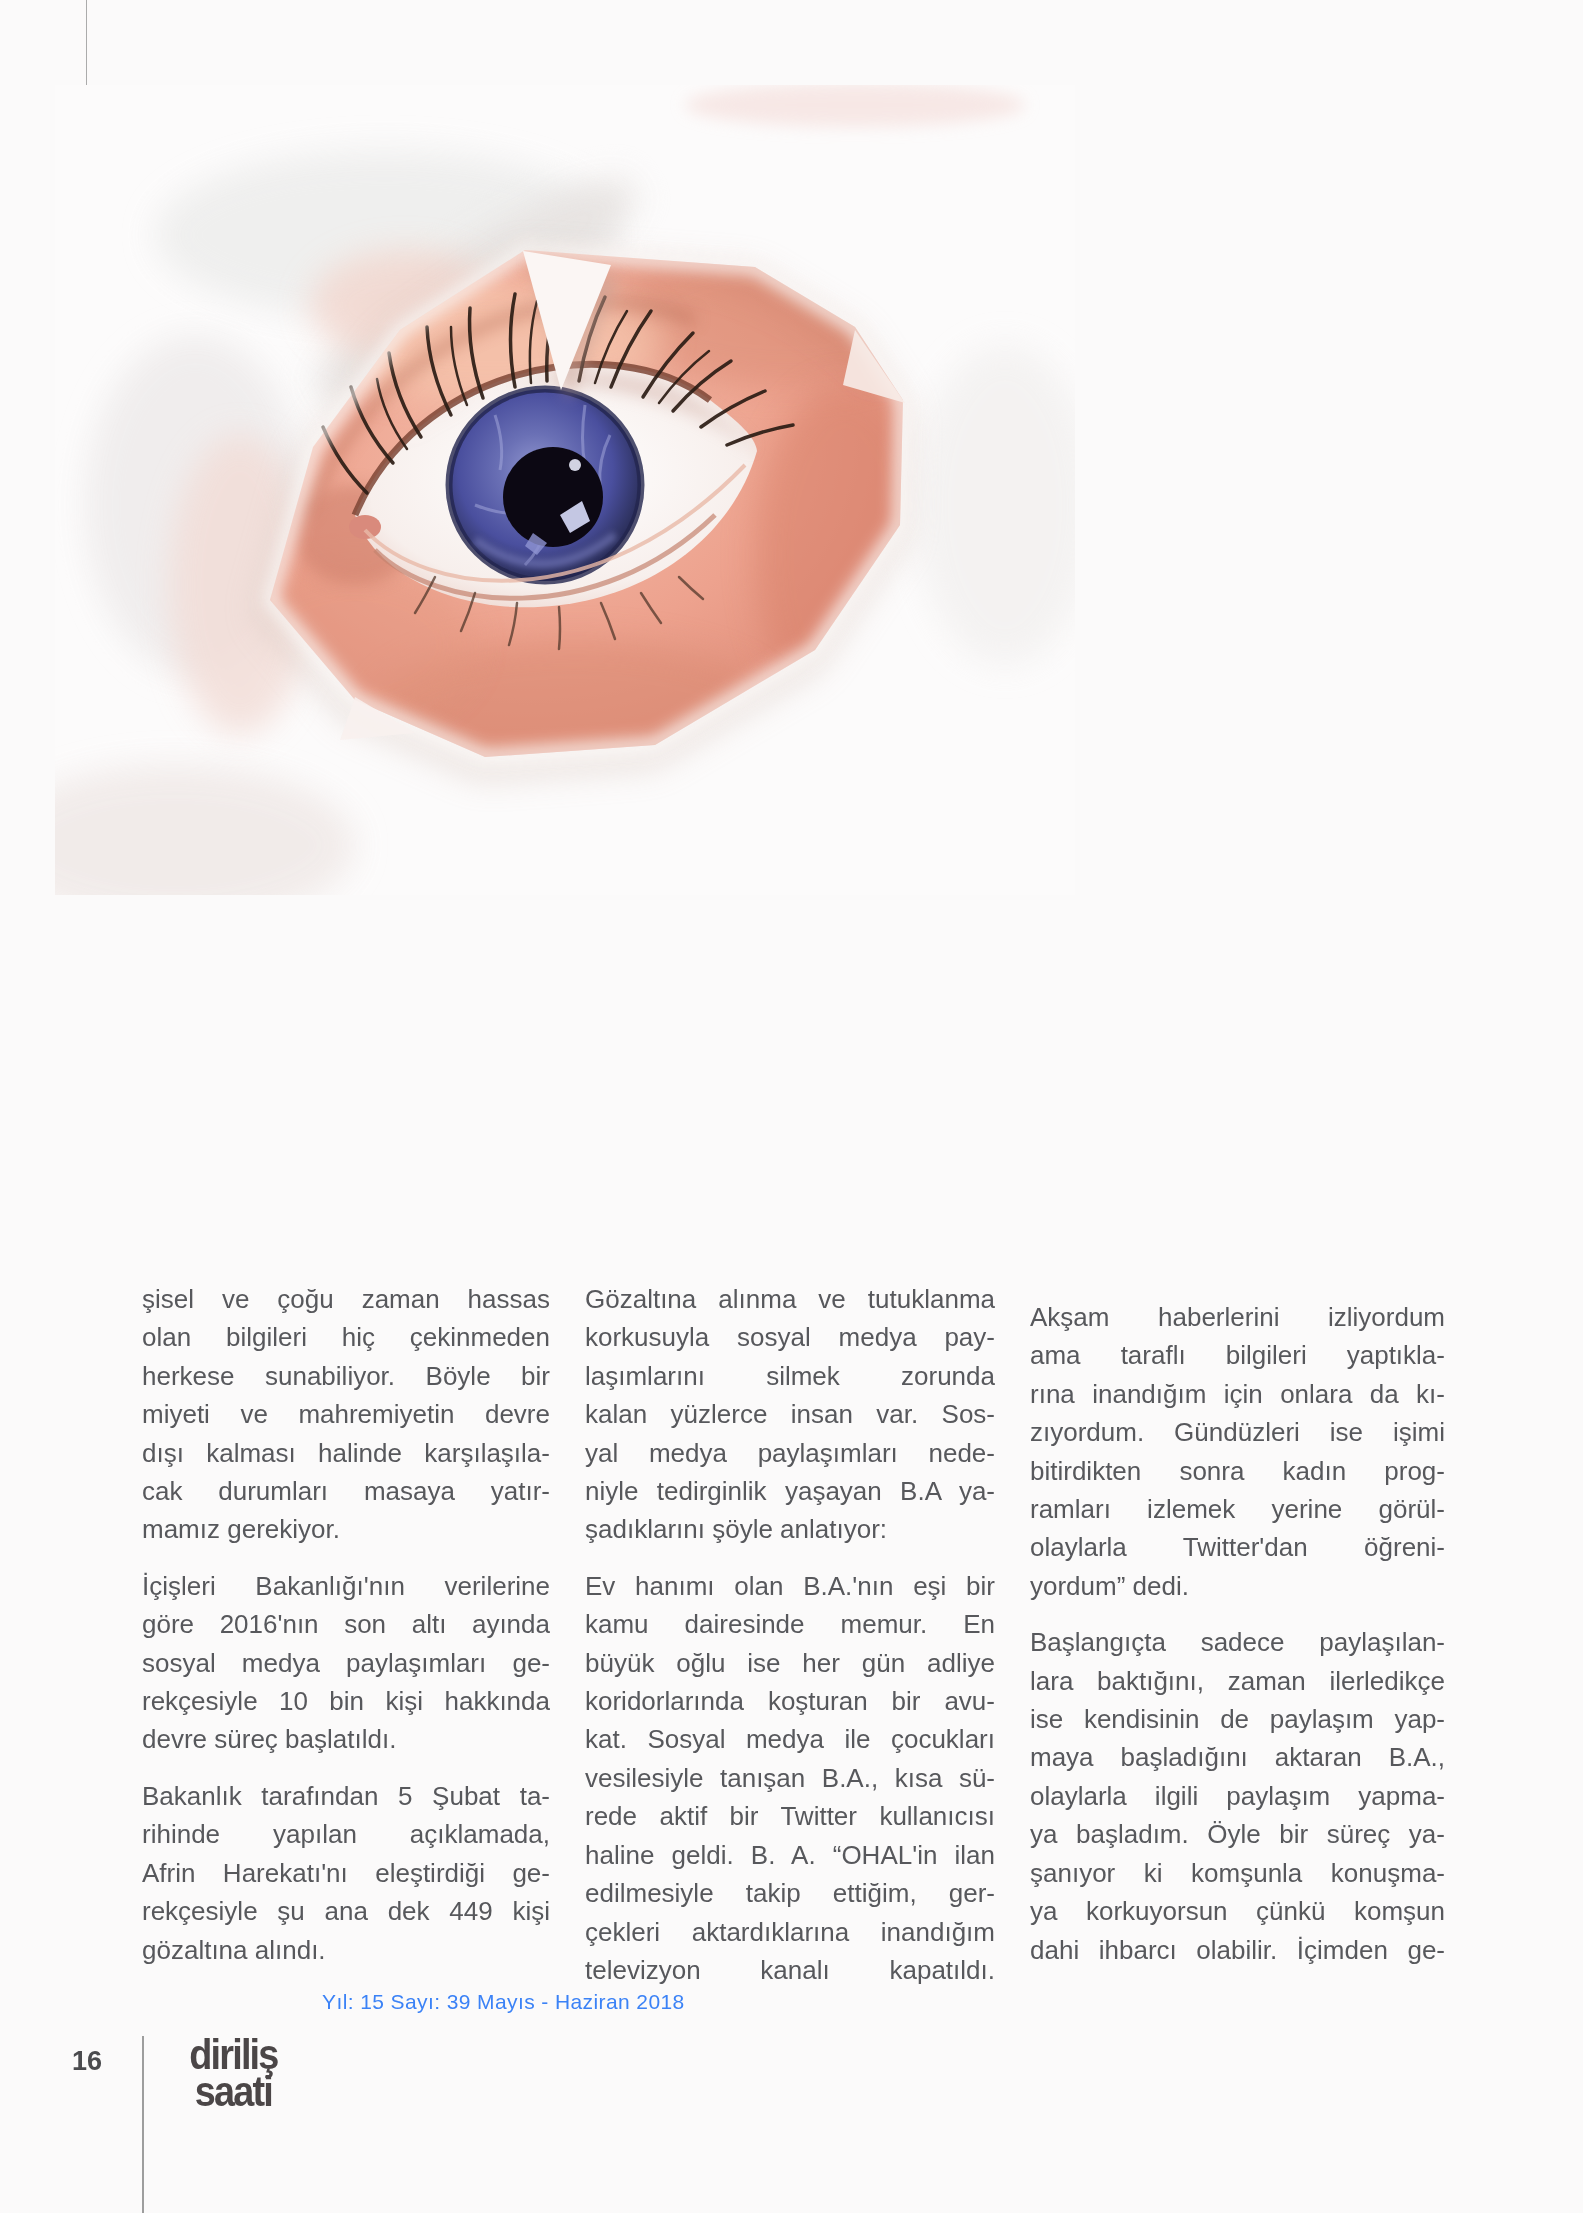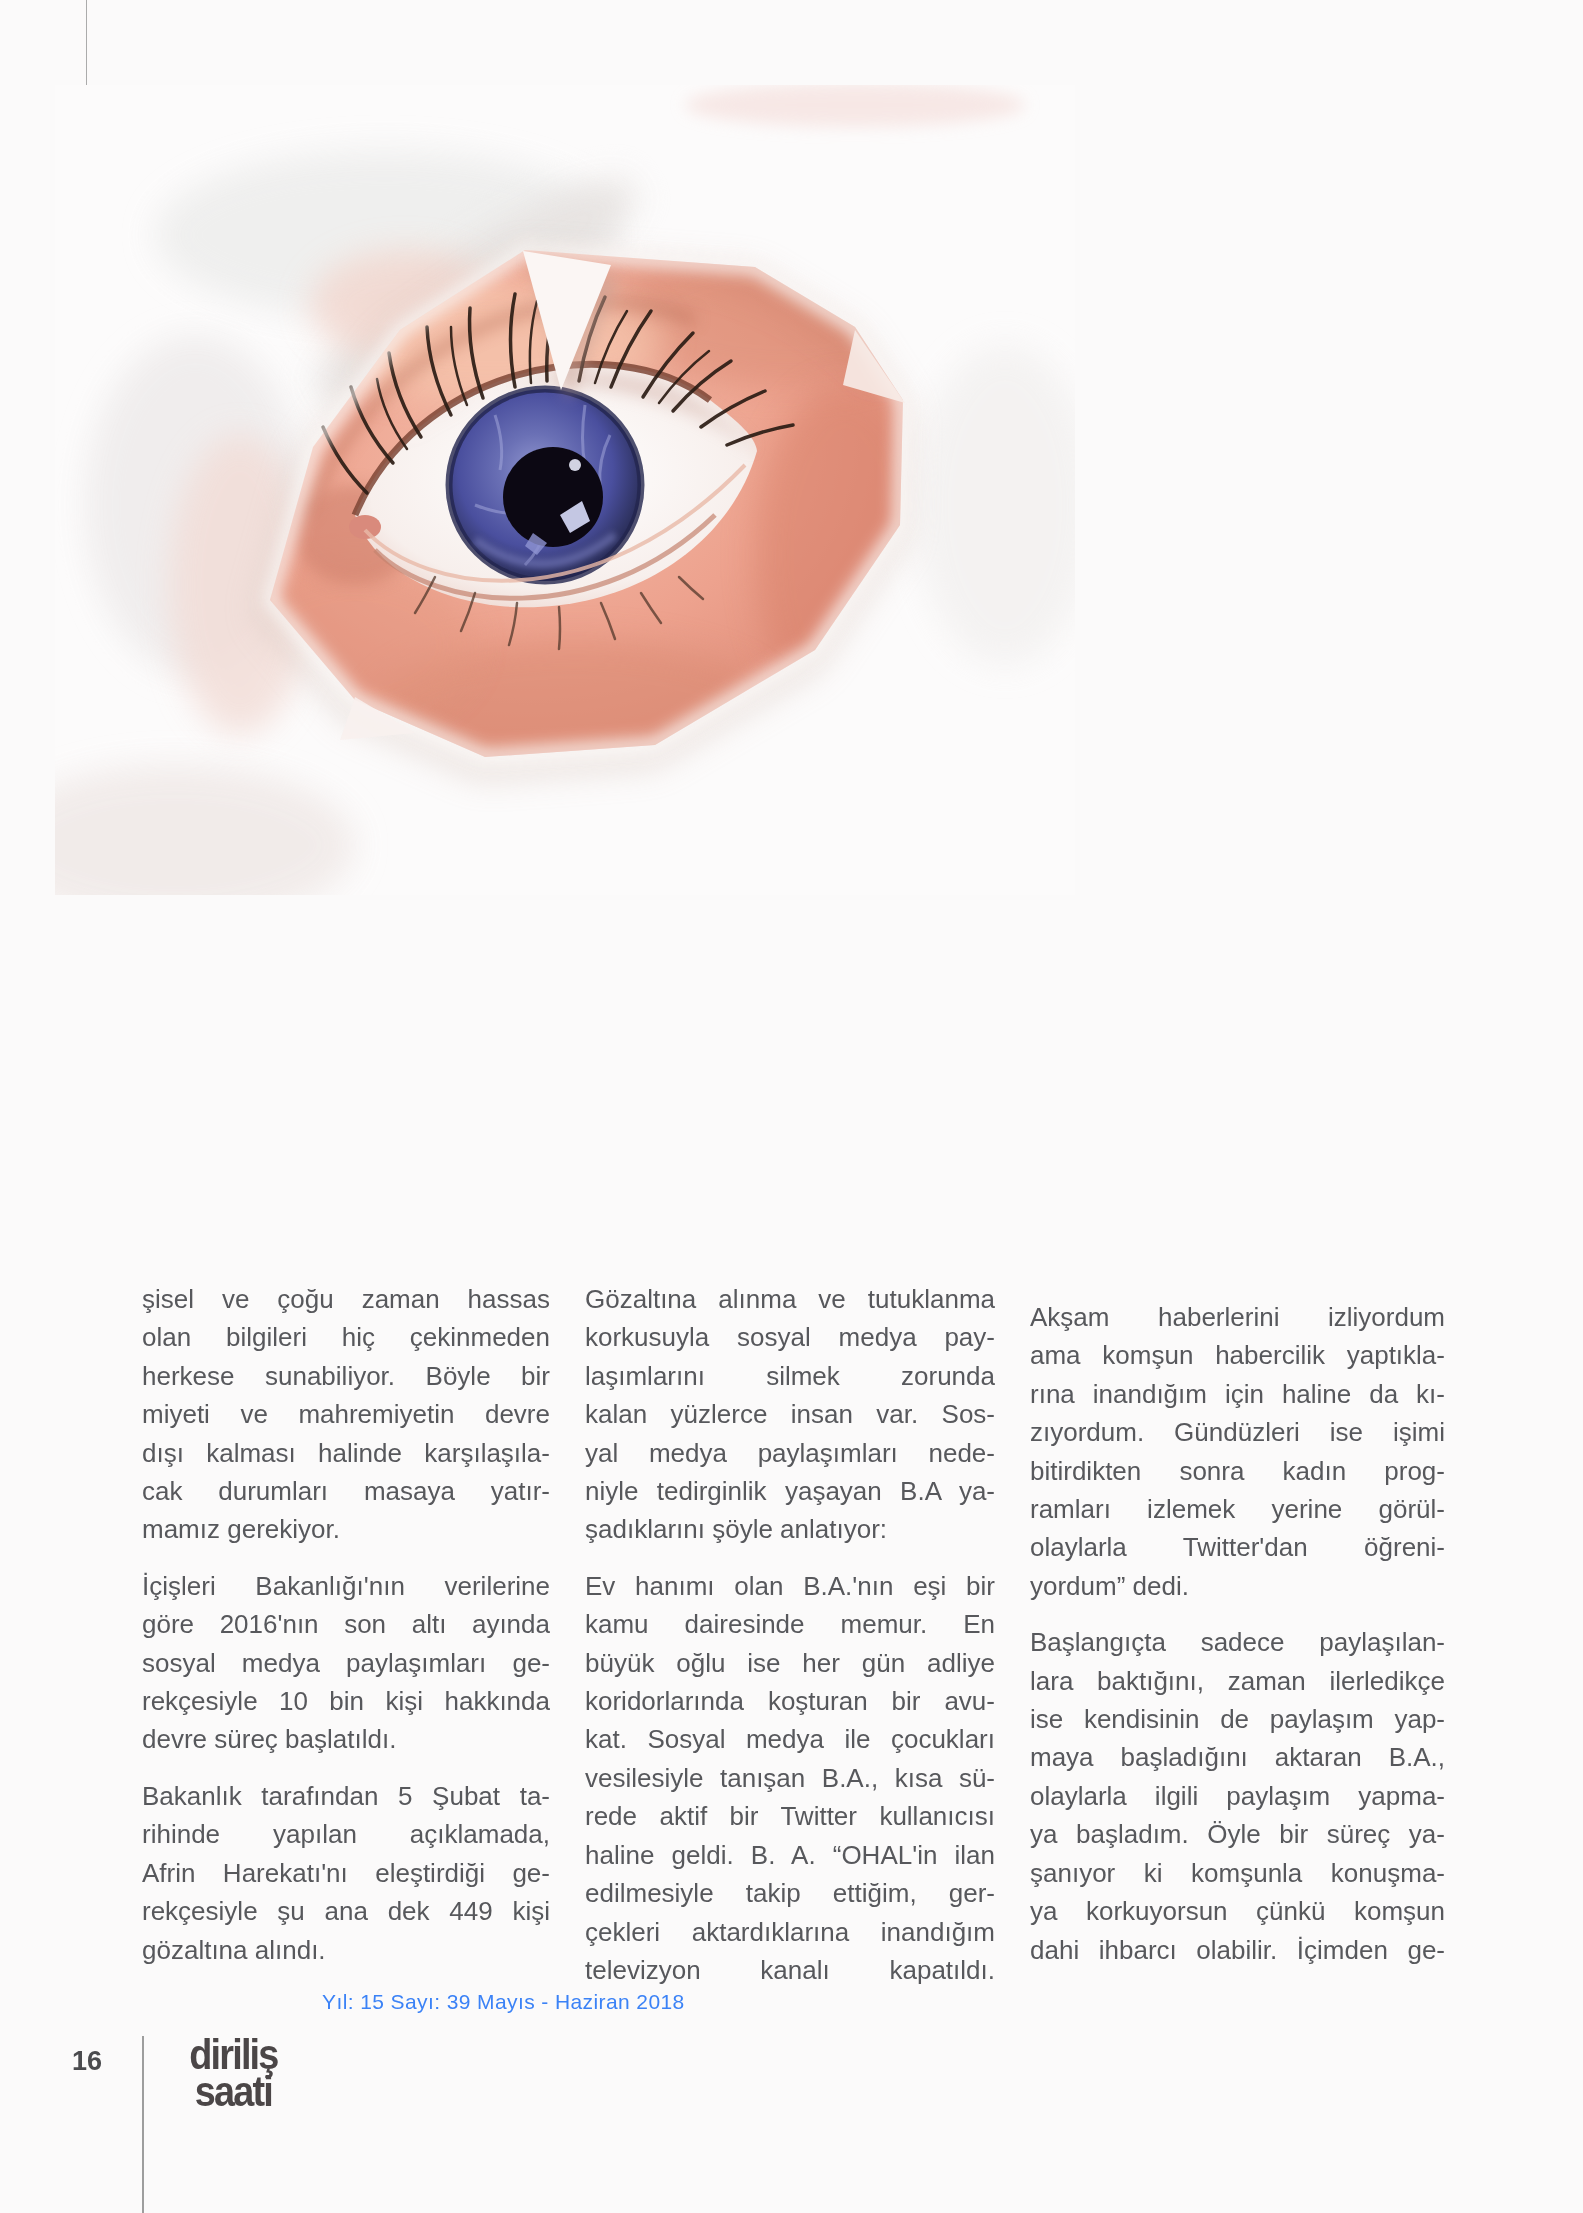--- a/index.html
+++ b/index.html
@@ -215,22 +215,22 @@
         <div class="line">rede aktif bir Twitter kullanıcısı</div>
         <div class="line">haline geldi. B. A. “OHAL'in ilan</div>
         <div class="line">edilmesiyle takip ettiğim, ger-</div>
         <div class="line">çekleri aktardıklarına inandığım</div>
         <div class="line">televizyon kanalı kapatıldı.</div>
       </div>
     </div>
   <div class="col col2">
       <div class="para">
         <div class="line">Akşam haberlerini izliyordum</div>
-        <div class="line">ama komşun habercilik yaptıkla-</div>
-        <div class="line">rına inandığım için haline da kı-</div>
+        <div class="line">ama taraflı bilgileri yaptıkla-</div>
+        <div class="line">rına inandığım için onlara da kı-</div>
         <div class="line">zıyordum. Gündüzleri ise işimi</div>
         <div class="line">bitirdikten sonra kadın prog-</div>
         <div class="line">ramları izlemek yerine görül-</div>
         <div class="line">olaylarla Twitter'dan öğreni-</div>
         <div class="line endline">yordum” dedi.</div>
       </div>
       <div class="para">
         <div class="line">Başlangıçta sadece paylaşılan-</div>
         <div class="line">lara baktığını, zaman ilerledikçe</div>
         <div class="line">ise kendisinin de paylaşım yap-</div>

